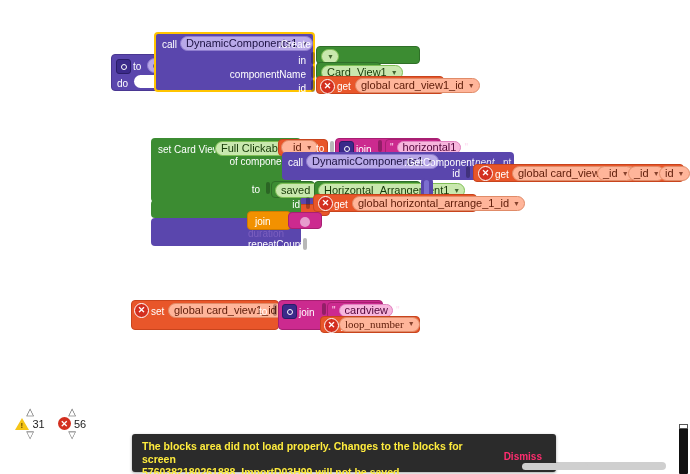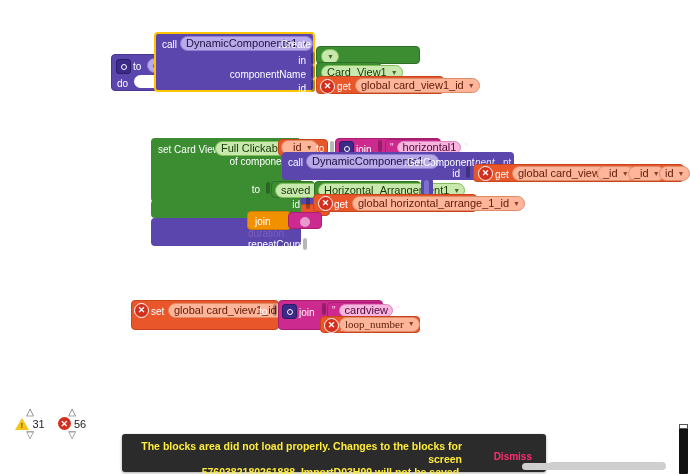--- a/index.html
+++ b/index.html
@@ -73,22 +73,22 @@
     border-bottom:12px solid #f5c518;position:relative;
   }
   .warn-tri::after{content:"!";position:absolute;left:-2px;top:3px;font-size:8px;color:#6b4e00;font-weight:bold;}
   .err-circ{
     width:13px;height:13px;border-radius:50%;background:#d32f1f;color:#fff;
     font-size:9px;font-weight:bold;display:flex;align-items:center;justify-content:center;
   }
 
   
   .notif{
-    position:absolute;left:122px;top:434px;width:424px;height:38px;background:#2b2b2b;
-    border-radius:3px;box-shadow:0 1px 3px rgba(0,0,0,.35);text-align:right;
+    position:absolute;left:132px;top:434px;width:424px;height:38px;background:#2b2b2b;
+    border-radius:3px;box-shadow:0 1px 3px rgba(0,0,0,.35);
   }
   .notif-txt{
     position:absolute;left:10px;top:6px;width:330px;color:#ffec3d;font-size:10.5px;
     line-height:13px;font-weight:bold;
   }
   .notif-dismiss{position:absolute;right:14px;top:17px;color:#ff2d6f;font-size:10px;font-weight:bold;cursor:pointer;}
 
   
   .vscroll{position:absolute;right:2px;top:424px;width:9px;height:50px;background:#111;border-radius:1px;}
   .vscroll-cap{position:absolute;right:2px;top:424px;width:9px;height:5px;background:#fff;border:1px solid #555;box-sizing:border-box;}

